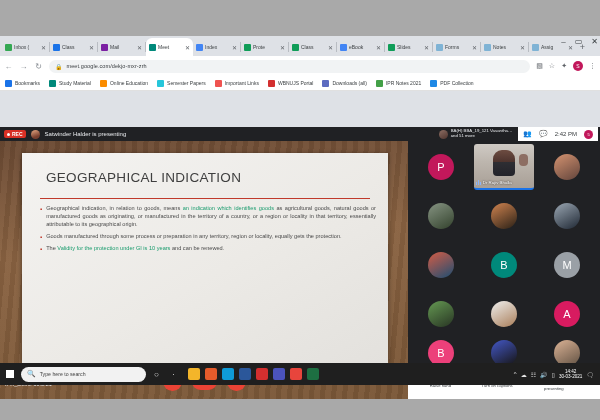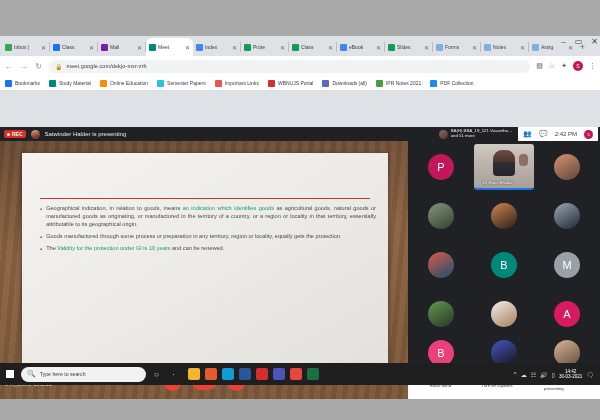--- a/index.html
+++ b/index.html
@@ -367,20 +367,21 @@
             <span class="hr-ico">👥</span>
             <span class="hr-ico">💬</span>
             <span class="hr-time">2:42 PM</span>
             <span class="hr-badge">5</span>
           </div>
         </div>
       </div>
 
       <div class="stage">
         <div class="slide">
+          <div class="slide-title">GEOGRAPHICAL INDICATION</div>
           <div class="slide-rule"></div>
           <div class="bullets" id="bullets-host">
               <div class="bullet">
                 <span class="dot">▪</span>
                 <span class="btext"><span>Geographical indication, in relation to goods, means </span><span class="hl-green">an indication which identifies goods</span><span> as agricultural goods, natural goods or manufactured goods as originating, or manufactured in the territory of a country, or a region or locality in that territory, essentially attributable to its geographical origin.</span></span>
               </div>
               <div class="bullet">
                 <span class="dot">▪</span>
                 <span class="btext"><span>Goods manufactured through some process or preparation in any territory, region or locality, equally gets the protection.</span></span>
               </div>

